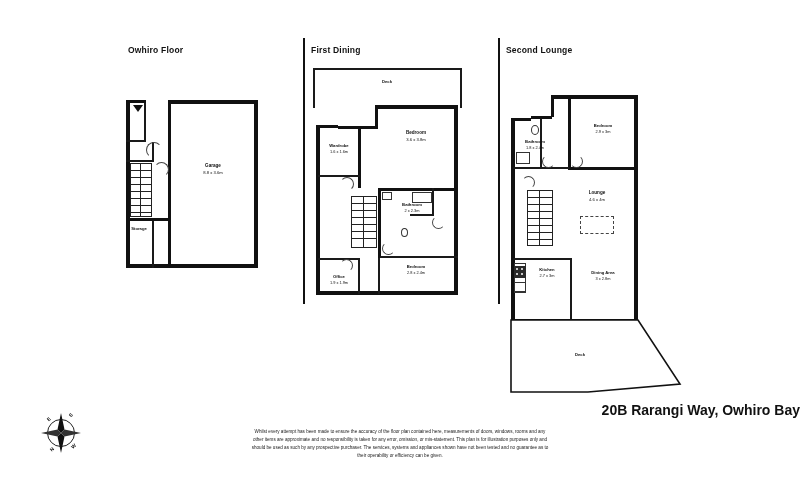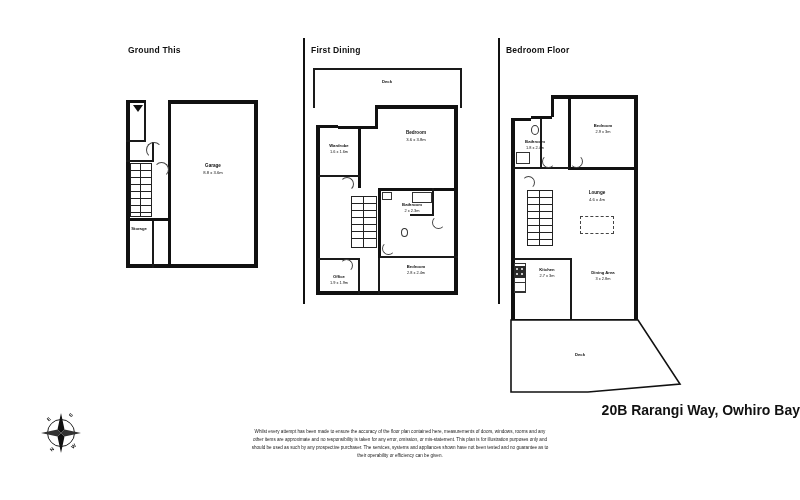--- a/index.html
+++ b/index.html
@@ -158,23 +158,23 @@
   }
 </style>
 </head>
 <body>
 
 <div class="stage">
 
   <div class="divider" style="left:303px; top:38px; height:266px;"></div>
   <div class="divider" style="left:498px; top:38px; height:266px;"></div>
 
-  <div class="floor-title" style="left:128px; top:45px;">Ground This</div>
+  <div class="floor-title" style="left:128px; top:45px;">Owhiro Floor</div>
   <div class="floor-title" style="left:311px; top:45px;">First Dining</div>
-  <div class="floor-title" style="left:506px; top:45px;">Bedroom Floor</div>
+  <div class="floor-title" style="left:506px; top:45px;">Second Lounge</div>
 
   <div>
 
     <div class="room-fill" style="left:128px; top:100px; width:130px; height:165px;"></div>
 
     <div class="wall" style="left:126px; top:100px; width:4px; height:168px;"></div>
     <div class="wall" style="left:254px; top:100px; width:4px; height:168px;"></div>
     <div class="wall" style="left:126px; top:264px; width:132px; height:4px;"></div>
     <div class="wall" style="left:170px; top:100px; width:88px; height:4px;"></div>
     <div class="wall" style="left:126px; top:100px; width:20px; height:3px;"></div>

